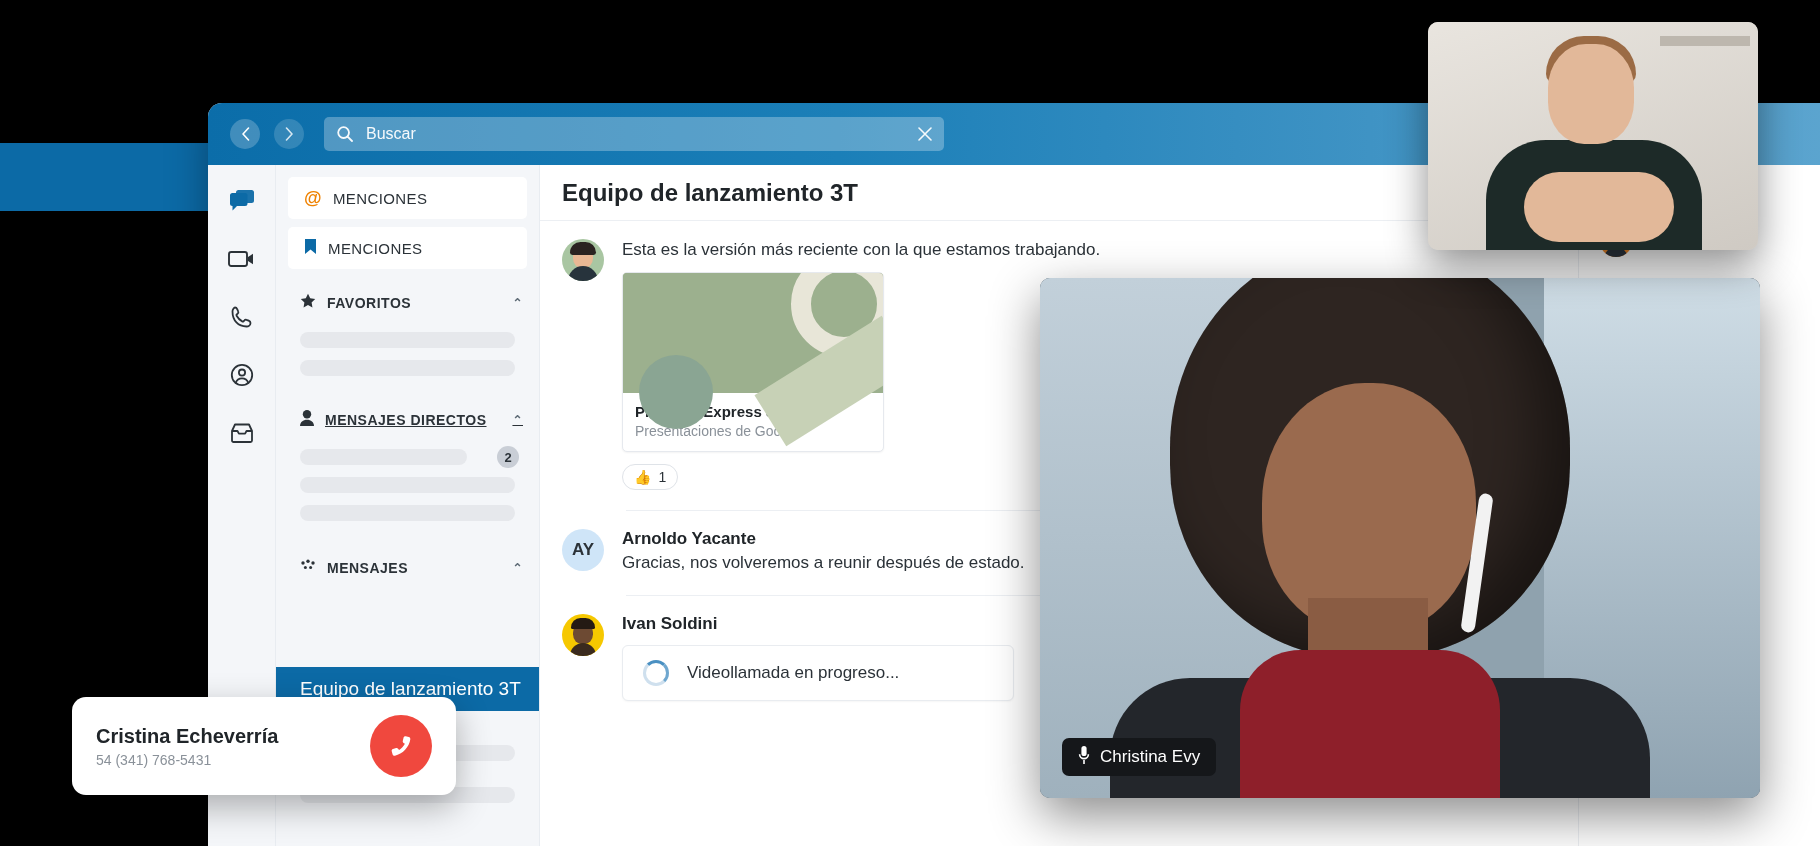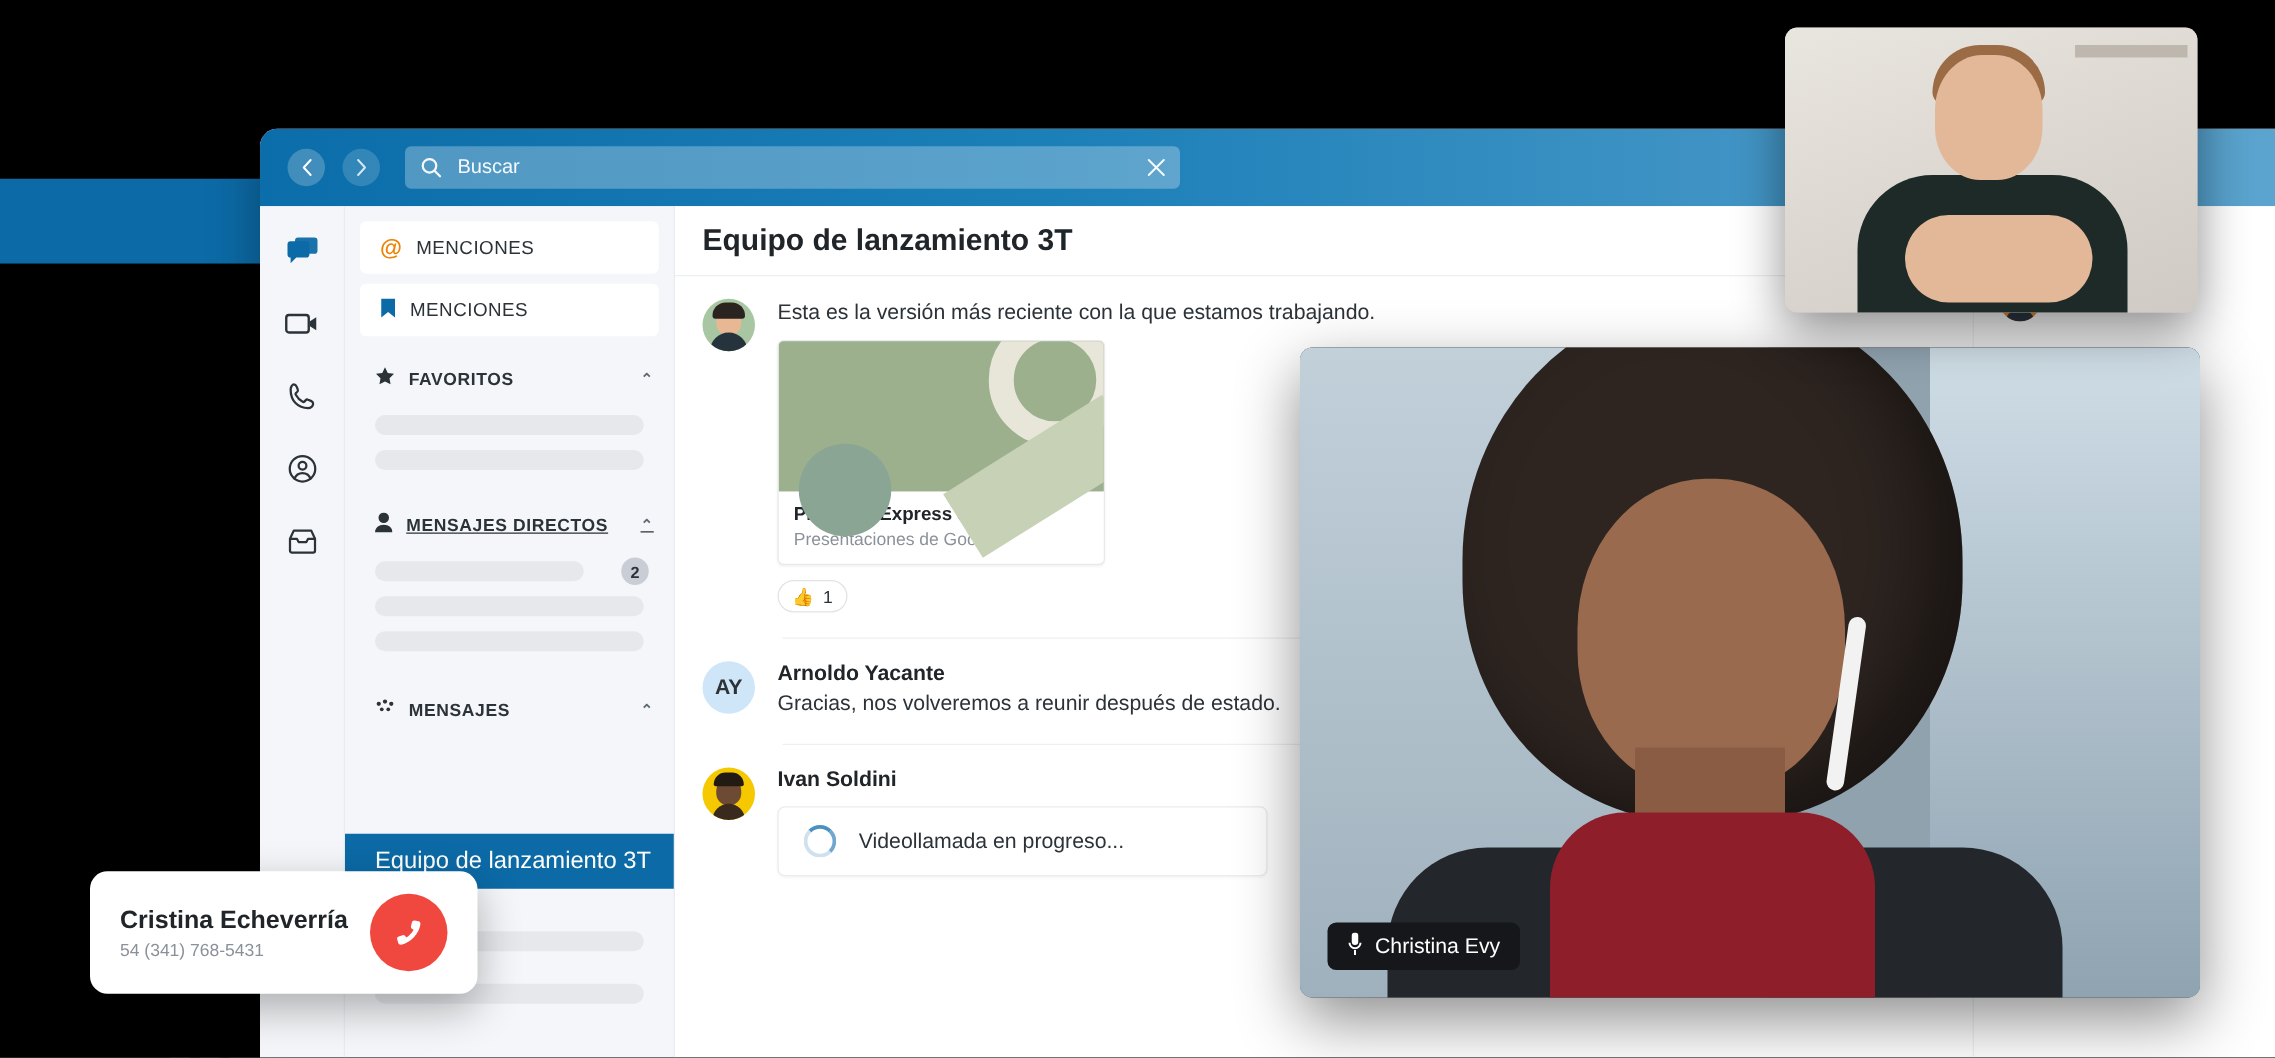--- a/index.html
+++ b/index.html
@@ -210,21 +210,21 @@
       border-radius: 44% 44% 42% 42%; background:#e2b899; }
   .vid-small .hair2 { position:absolute; left: 118px; top: 14px; width: 90px; height: 48px;
       border-radius: 45px 45px 12px 12px; background:#9b6b45; }
   .vid-small .shirt { position:absolute; left: 58px; top: 118px; width: 216px; height: 112px;
       border-radius: 60px 60px 0 0; background:#1d2a28; }
   .vid-small .arms { position:absolute; left: 96px; top: 150px; width: 150px; height: 70px;
       border-radius: 36px; background:#e2b899; }
 
   
   .call-toast {
-    position: absolute; left: 72px; top: 697px; width: 310px; height: 98px;
+    position: absolute; left: 72px; top: 697px; width: 384px; height: 98px;
     background: #fff; border-radius: 14px;
     box-shadow: 0 12px 34px rgba(0,0,0,.3);
     display: flex; align-items: center; padding: 0 24px; gap: 14px;
   }
   .call-toast .ct-name { font-size: 20px; font-weight: 700; color: #202529; }
   .call-toast .ct-num { font-size: 14px; color: #8a9199; margin-top: 4px; }
   .hangup {
     margin-left: auto; width: 62px; height: 62px; border-radius: 50%; background: #f0483e;
     display: flex; align-items: center; justify-content: center; color: #fff; flex: none;
   }

